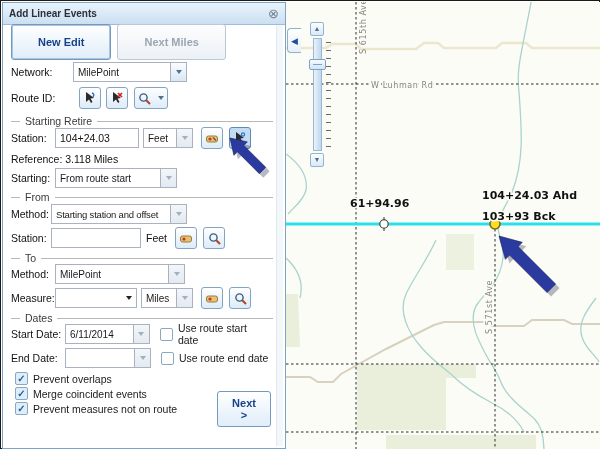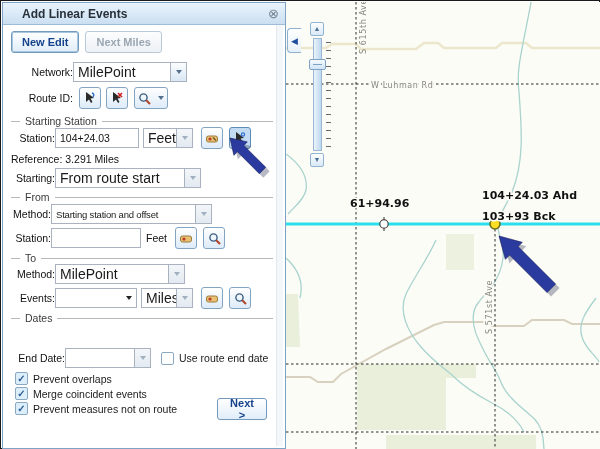--- a/index.html
+++ b/index.html
@@ -3,37 +3,37 @@
 <meta charset="utf-8">
 <style>
   * { box-sizing: border-box; margin: 0; padding: 0; }
   html,body { width:600px; height:449px; }
   body { font-family:"Liberation Sans", sans-serif; font-size:11px; color:#1a1a1a; background:#fff; position:relative; overflow:hidden; }
   #frame { position:absolute; inset:0; border:1px solid #1a1a1a; }
 
   
   #panel { position:absolute; left:1px; top:1px; width:284px; height:447px; border:1px solid #7fa3c5; background:#fff; }
   #panel-header { height:22px; background:linear-gradient(#e9f4fc,#cbdff2); border-bottom:1px solid #9cbcda; display:flex; align-items:center; padding:0 6px; }
-  #panel-title { font-weight:bold; color:#28303a; font-size:12px;margin-left:13px; }
+  #panel-title { font-weight:bold; color:#28303a; font-size:10px; }
   #panel-close { margin-left:auto; color:#6e7e8e; font-size:13px; line-height:13px; cursor:pointer; }
   #panel-body { position:absolute; left:0; top:22px; right:0; bottom:0; background:#fff; }
   .gutter { position:absolute; right:2px; top:0; bottom:2px; width:7px; background:#f4f7fa; border-left:1px solid #e2e8ee; }
 
   .row { position:absolute; left:8px; right:16px; height:22px; display:flex; align-items:center; }
-  .lbl { flex:none; font-size:10.5px; color:#111;text-align:right; }
-
-  .btn { height:22px; padding:0 10px; border:1px solid #7499bd; border-radius:3px;
+  .lbl { flex:none; font-size:10.5px; color:#111; }
+
+  .btn { height:36px; padding:0 26px; border:1px solid #7499bd; border-radius:3px;
          background:linear-gradient(#ffffff,#e0edf9); color:#15428b; font-weight:bold; font-size:11px;
          display:inline-flex; align-items:center; cursor:pointer; }
   .btn.primary { box-shadow:0 0 0 1px #a8c6e0 inset; }
   .btn.disabled { color:#9aa6b2; border-color:#b9c9d8; background:linear-gradient(#fdfdfd,#ecf1f6); cursor:default; font-weight:bold; }
 
   .field { height:20px; border:1px solid #aab2bf; background:#fff; display:flex; align-items:stretch; }
   .field input { border:0; outline:0; width:100%; height:100%; padding:0 4px; font:10.5px "Liberation Sans",sans-serif; color:#111; background:transparent; }
-  .combo-val { flex:1; display:flex; align-items:center; padding:0 4px; white-space:nowrap; overflow:hidden; font-size:14px; }
+  .combo-val { flex:1; display:flex; align-items:center; padding:0 4px; white-space:nowrap; overflow:hidden; font-size:10px; }
   .trigger { flex:none; width:16px; border-left:1px solid #aab2bf; background:linear-gradient(#fbfdfe,#d9e7f4); display:flex; align-items:center; justify-content:center; }
   .trigger i { width:0; height:0; border-left:3.5px solid transparent; border-right:3.5px solid transparent; border-top:4px solid #55718f; }
   .trigger.dis { background:linear-gradient(#f3f6f9,#e3eaf1); } .trigger.dis i { border-top-color:#9fb0c0; }
   .inline-arrow { width:0;height:0;border-left:3.5px solid transparent;border-right:3.5px solid transparent;border-top:4px solid #222; margin-right:4px; }
 
   .ibtn { flex:none; width:22px; height:22px; border:1px solid #84a5c2; border-radius:3px;
           background:linear-gradient(#ffffff,#ddebf9); display:flex; align-items:center; justify-content:center; cursor:pointer; }
   .ibtn.active { background:#c3dcf3; border-color:#5e8cb5; }
   .ibtn.wide { width:34px; justify-content:space-around; }
 
@@ -111,21 +111,21 @@
         <span class="ibtn wide" style="margin-left:6px">
           <svg width="13" height="13">
             <circle cx="5.5" cy="5.5" r="3.6" fill="none" stroke="#3a5d80" stroke-width="1.4"></circle>
             <line x1="8.2" y1="8.2" x2="12" y2="12" stroke="#b0452a" stroke-width="2"></line>
           </svg>
           <i style="width:0;height:0;border-left:3.5px solid transparent;border-right:3.5px solid transparent;border-top:4px solid #55718f"></i>
         </span>
       </div>
 
       <div class="sep" style="top:89px">
-        <span>Starting Station</span>
+        <span>Starting Retire</span>
       </div>
 
       <div class="row" style="top:102px">
         <span class="lbl" style="width:44px">Station:</span>
         <div class="field" style="width:84px">
           <input value="104+24.03" style="">
         </div>
         <div class="field" style="width:50px;margin-left:4px">
           <span class="combo-val">Feet</span>
           <span class="trigger dis">
@@ -141,40 +141,40 @@
         </span>
         <span class="ibtn active" style="margin-left:6px">
           <svg width="14" height="14">
             <polygon points="3,1 3,11 6,8.5 8,12 9.5,11 7.6,7.5 11,7" fill="#2b2b2b"></polygon>
             <circle cx="10" cy="3.5" r="1.6" fill="none" stroke="#2f6fce" stroke-width="1.2"></circle>
           </svg>
         </span>
       </div>
 
       <div class="row" style="top:126px;height:16px">
-        <span class="lbl">Reference: 3.291 Miles</span>
+        <span class="lbl">Reference: 3.118 Miles</span>
       </div>
 
       <div class="row" style="top:142px">
         <span class="lbl" style="width:44px">Starting:</span>
-        <div class="field" style="width:146px">
+        <div class="field" style="width:122px">
           <span class="combo-val">From route start</span>
           <span class="trigger dis">
               <i></i>
             </span>
         </div>
       </div>
 
       <div class="sep" style="top:165px">
         <span>From</span>
       </div>
 
       <div class="row" style="top:178px">
         <span class="lbl" style="width:40px">Method:</span>
-        <div class="field" style="width:161px">
+        <div class="field" style="width:136px">
           <span class="combo-val" style="font-size:9.5px;letter-spacing:-0.2px">Starting station and offset</span>
           <span class="trigger dis">
               <i></i>
             </span>
         </div>
       </div>
 
       <div class="row" style="top:202px">
         <span class="lbl" style="width:40px">Station:</span>
         <div class="field" style="width:90px">
@@ -203,21 +203,21 @@
         <span class="lbl" style="width:44px">Method:</span>
         <div class="field" style="width:130px">
           <span class="combo-val">MilePoint</span>
           <span class="trigger dis">
               <i></i>
             </span>
         </div>
       </div>
 
       <div class="row" style="top:262px">
-        <span class="lbl" style="width:44px">Events:</span>
+        <span class="lbl" style="width:44px">Measure:</span>
         <div class="field" style="width:82px">
           <span class="combo-val"></span>
           <span style="display:flex;align-items:center">
               <i class="inline-arrow"></i>
             </span>
         </div>
         <div class="field" style="width:52px;margin-left:4px">
           <span class="combo-val">Miles</span>
           <span class="trigger dis">
               <i></i>
@@ -234,20 +234,31 @@
             <circle cx="5.5" cy="5.5" r="3.6" fill="none" stroke="#3a5d80" stroke-width="1.4"></circle>
             <line x1="8.2" y1="8.2" x2="12" y2="12" stroke="#b0452a" stroke-width="2"></line>
           </svg>
         </span>
       </div>
 
       <div class="sep" style="top:286px">
         <span>Dates</span>
       </div>
 
+      <div class="row" style="top:298px">
+        <span class="lbl" style="width:54px">Start Date:</span>
+        <div class="field" style="width:86px">
+          <span class="combo-val">6/11/2014</span>
+          <span class="trigger dis">
+              <i></i>
+            </span>
+        </div>
+        <span class="cb" style="margin-left:10px" aria-label="Use route start date"></span>
+        <span class="cb-lbl">Use route start date</span>
+      </div>
 
       <div class="row" style="top:322px">
         <span class="lbl" style="width:54px">End Date:</span>
         <div class="field" style="width:86px">
           <span class="combo-val"></span>
           <span class="trigger dis">
               <i></i>
             </span>
         </div>
         <span class="cb" style="margin-left:10px" aria-label="Use route end date"></span>

